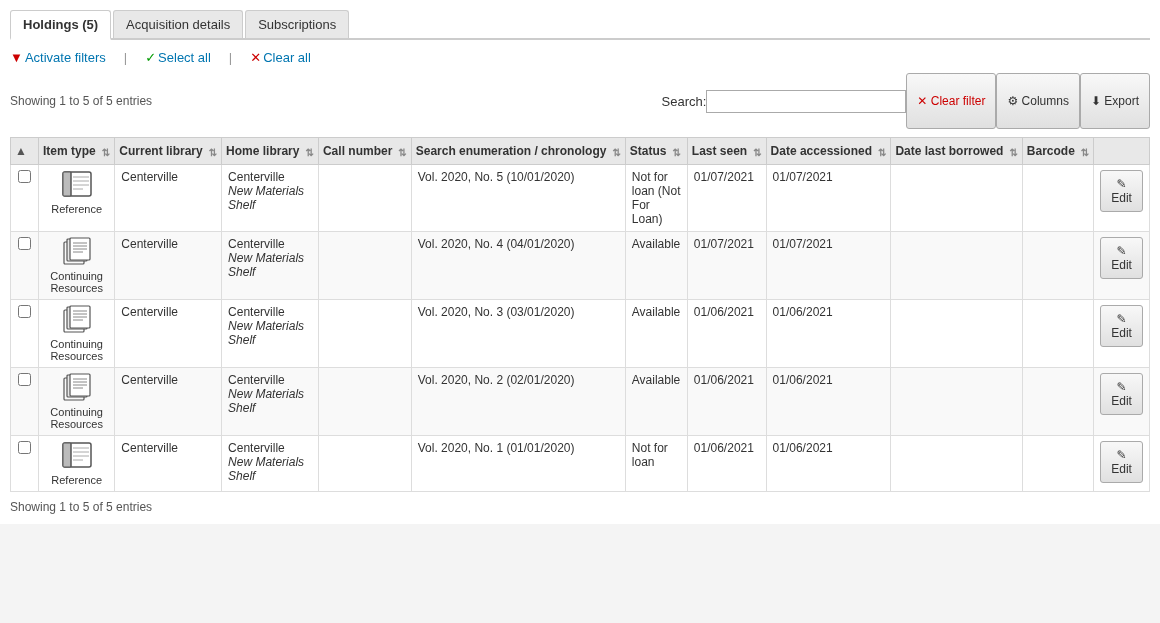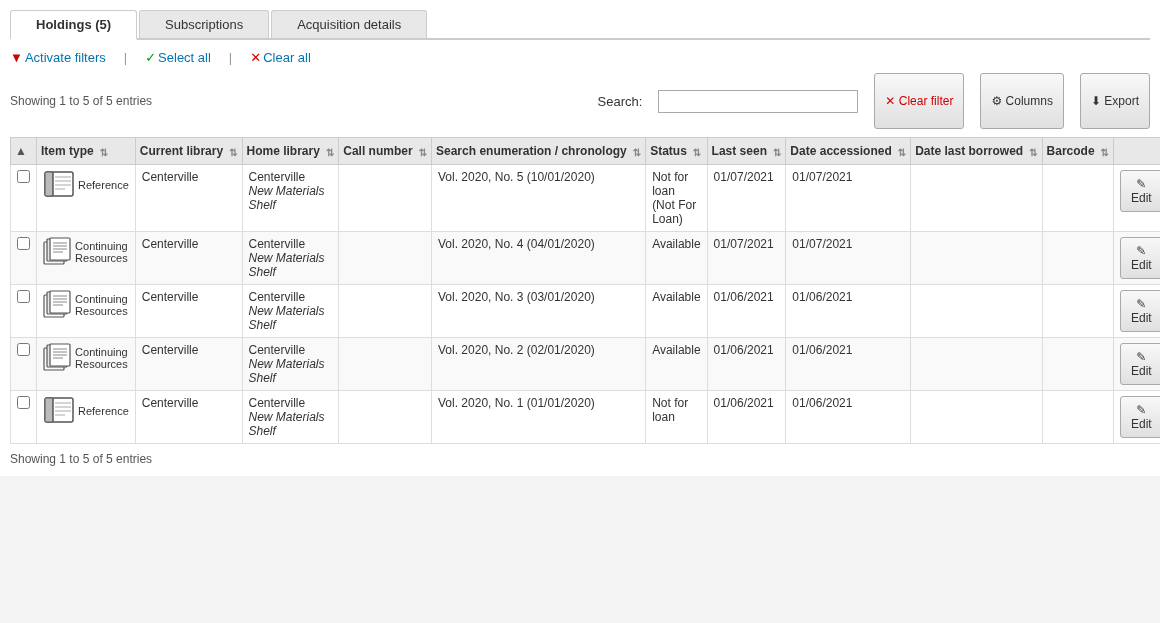--- a/index.html
+++ b/index.html
@@ -3,21 +3,21 @@
   <meta charset="utf-8">
   <style>
     * { box-sizing: border-box; margin: 0; padding: 0; }
     body { font-family: Arial, sans-serif; font-size: 13px; background: #f4f4f4; color: #333; }
 
     .page-wrapper { background: #fff; padding: 10px; }
 
     
     .tabs { display: flex; gap: 2px; margin-bottom: 10px; border-bottom: 2px solid #ccc; }
     .tab {
-      padding: 6px 25px;
+      padding: 6px 12px;
       cursor: pointer;
       border: 1px solid #ccc;
       border-bottom: none;
       background: #e8e8e8;
       border-radius: 3px 3px 0 0;
       font-size: 13px;
     }
     .tab.active {
       background: #fff;
       border-bottom: 2px solid #fff;
@@ -25,21 +25,21 @@
       font-weight: bold;
     }
 
     
     .toolbar { display: flex; align-items: center; gap: 18px; margin-bottom: 8px; font-size: 13px; }
     .toolbar a { color: #0075b0; text-decoration: none; }
     .toolbar .sep { color: #999; }
 
     .controls-row { display: flex; align-items: center; justify-content: space-between; margin-bottom: 8px; }
     .controls-left { font-size: 12px; color: #555; }
-    .controls-right { display: flex; align-items: center; gap: 16px; }
+    .controls-right { display: flex; align-items: center; gap: 0; }
     .search-label { font-size: 13px; }
     .search-input { border: 1px solid #aaa; padding: 3px 6px; font-size: 13px; width: 200px; }
 
     .btn-small {
       padding: 20px 10px;
       font-size: 12px;
       cursor: pointer;
       border: 1px solid #aaa;
       background: linear-gradient(to bottom, #f8f8f8, #e0e0e0);
       border-radius: 3px;
@@ -65,21 +65,21 @@
       border: 1px solid #ddd;
       padding: 5px 6px;
       vertical-align: top;
     }
     .data-table tr:nth-child(even) td { background: #f9f9f9; }
     .data-table tr:nth-child(odd) td { background: #fff; }
 
     .checkbox-col { width: 28px; text-align: center; }
 
     
-    .item-type-cell { display: flex; align-items: center; gap: 3px; font-size: 11px; text-align: center; }
+    .item-type-cell { display: flex; flex-direction: column; align-items: center; gap: 3px; font-size: 11px; text-align: center; }
 
     
     .edit-btn {
       padding: 6px 10px;
       font-size: 12px;
       cursor: pointer;
       border: 1px solid #aaa;
       background: linear-gradient(to bottom, #f8f8f8, #e0e0e0);
       border-radius: 3px;
       color: #333;
@@ -95,22 +95,22 @@
     .select-icon { color: #090; margin-right: 2px; }
     .clear-icon { color: #c00; margin-right: 2px; }
   </style>
 </head>
 <body>
 
 <div class="page-wrapper">
 
   <div class="tabs">
     <div class="tab active">Holdings (5)</div>
+    <div class="tab">Acquisition details</div>
     <div class="tab">Subscriptions</div>
-    <div class="tab">Acquisition details</div>
   </div>
 
   <div class="toolbar">
     <a href="#">
       <span class="filter-icon">▼</span><span>Activate filters</span>
     </a>
     <span class="sep">|</span>
     <a href="#">
       <span class="select-icon">✓</span><span>Select all</span>
     </a>

